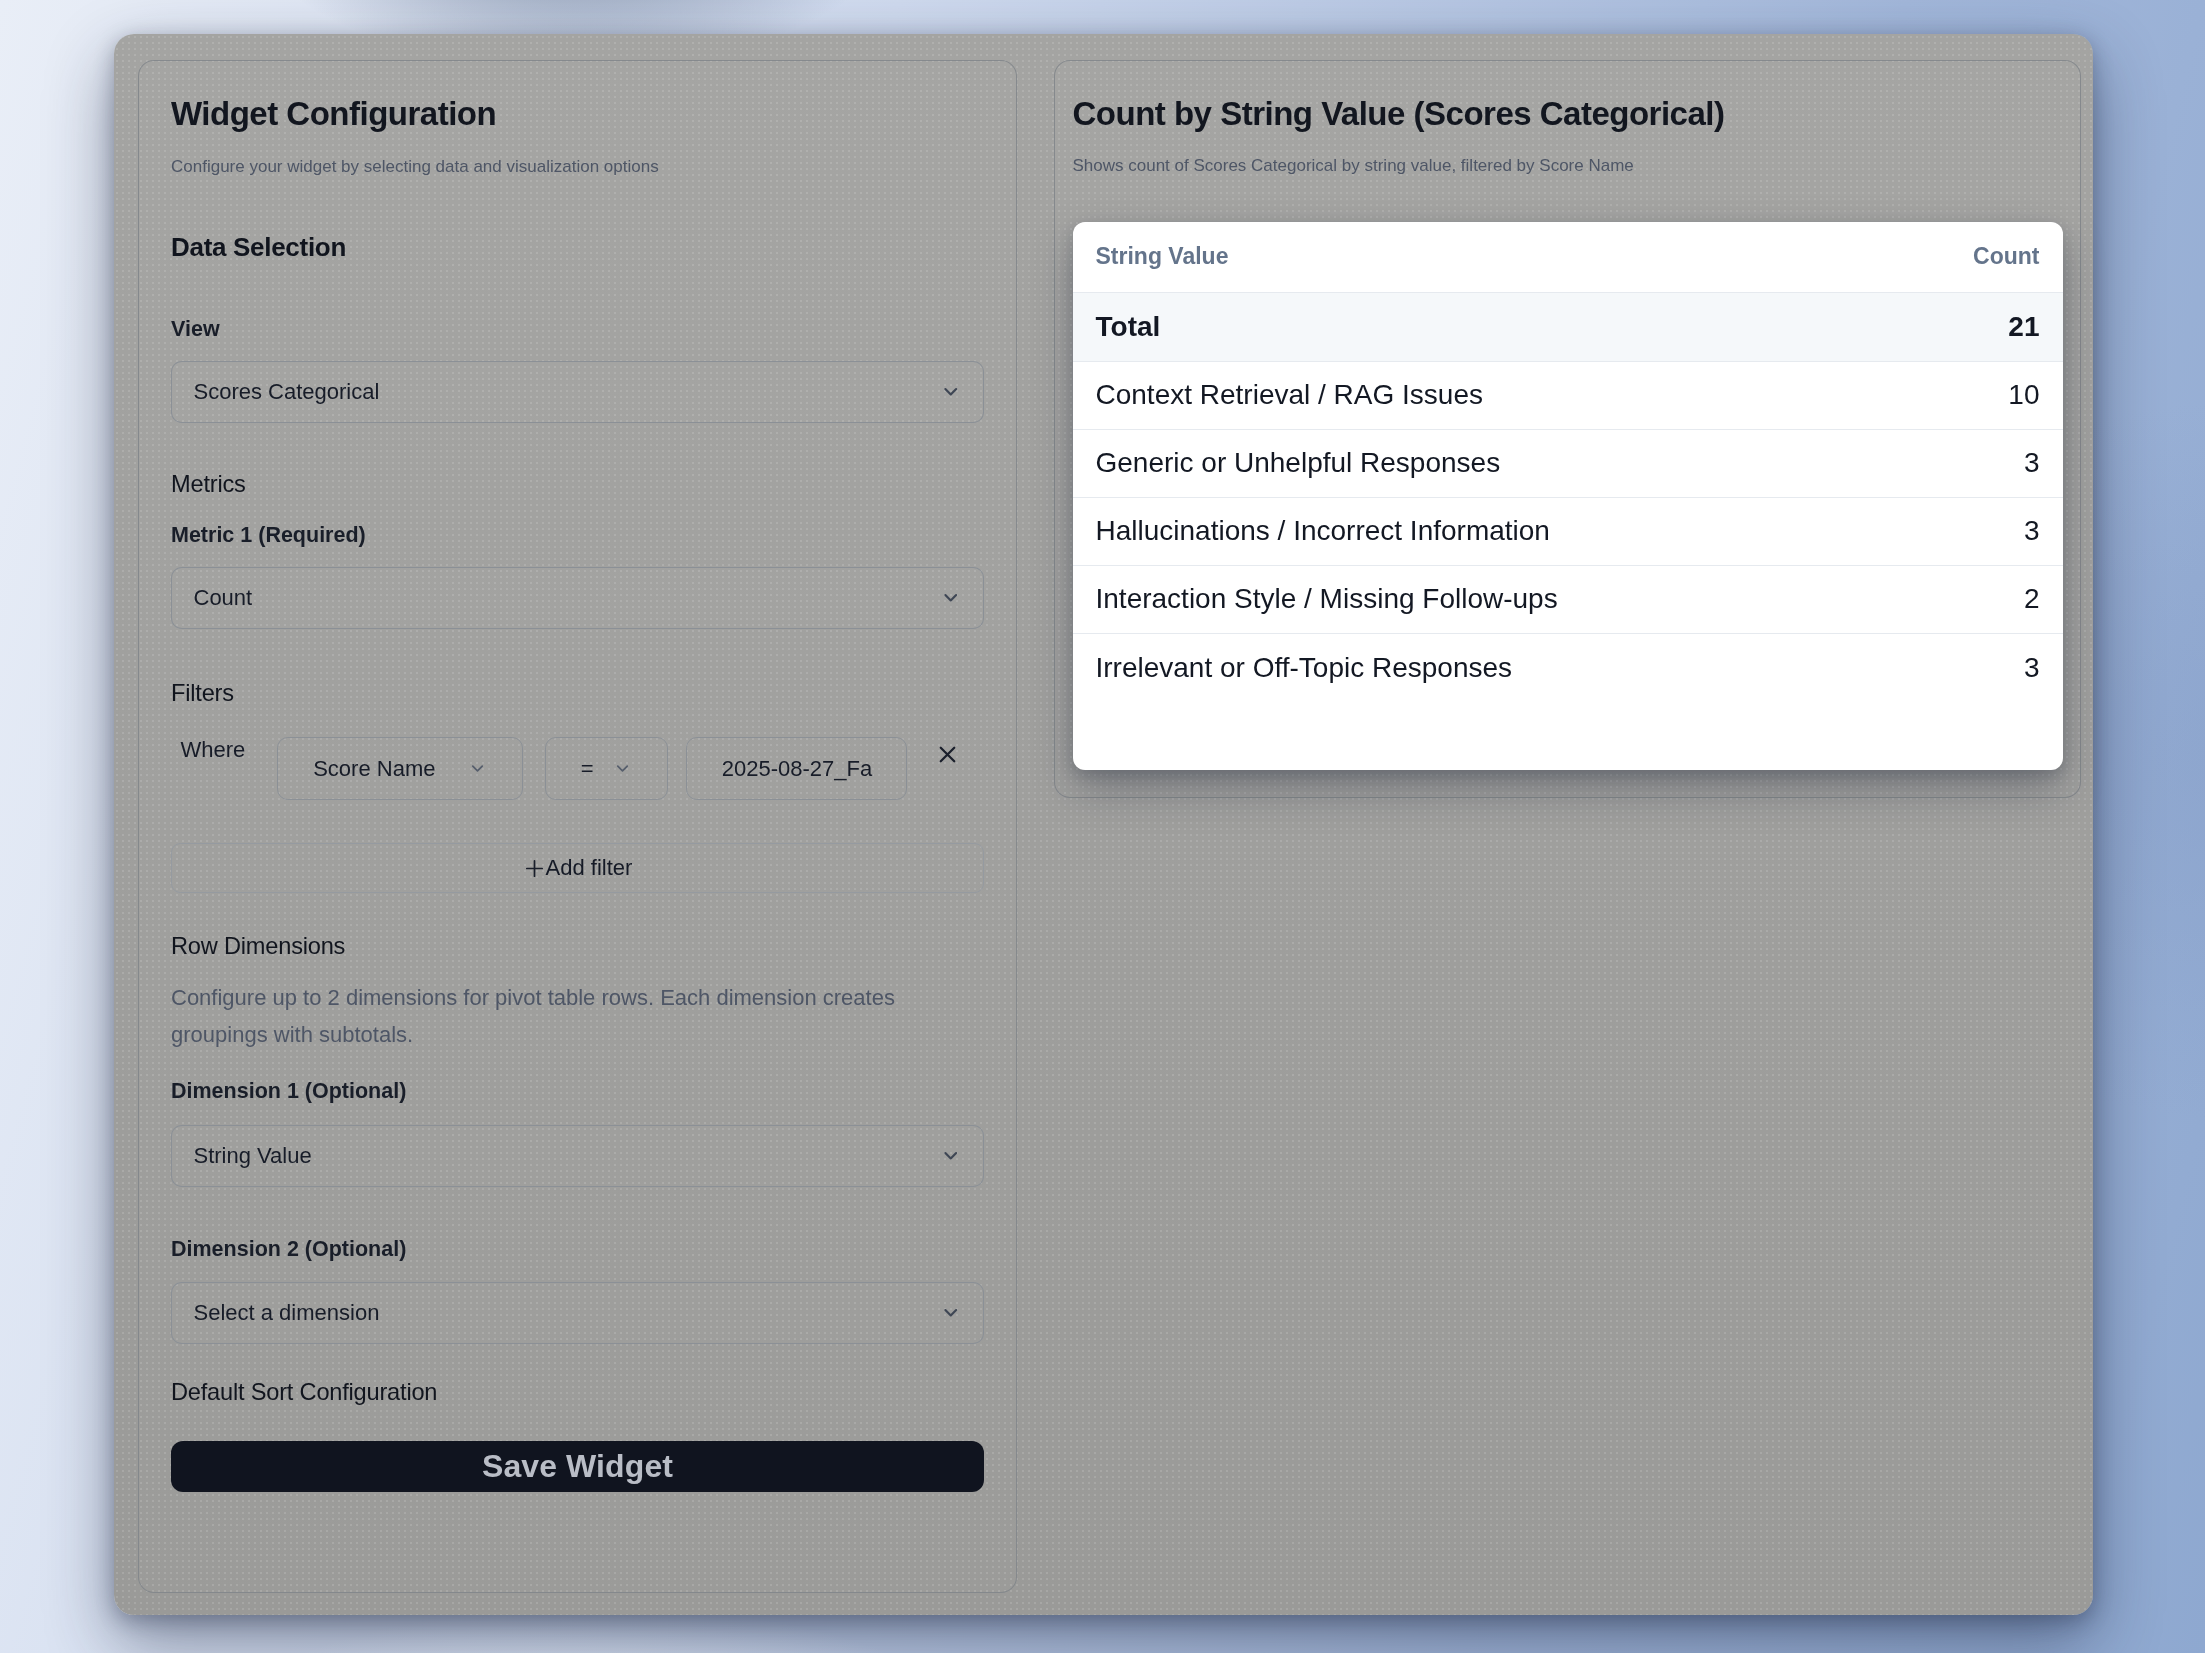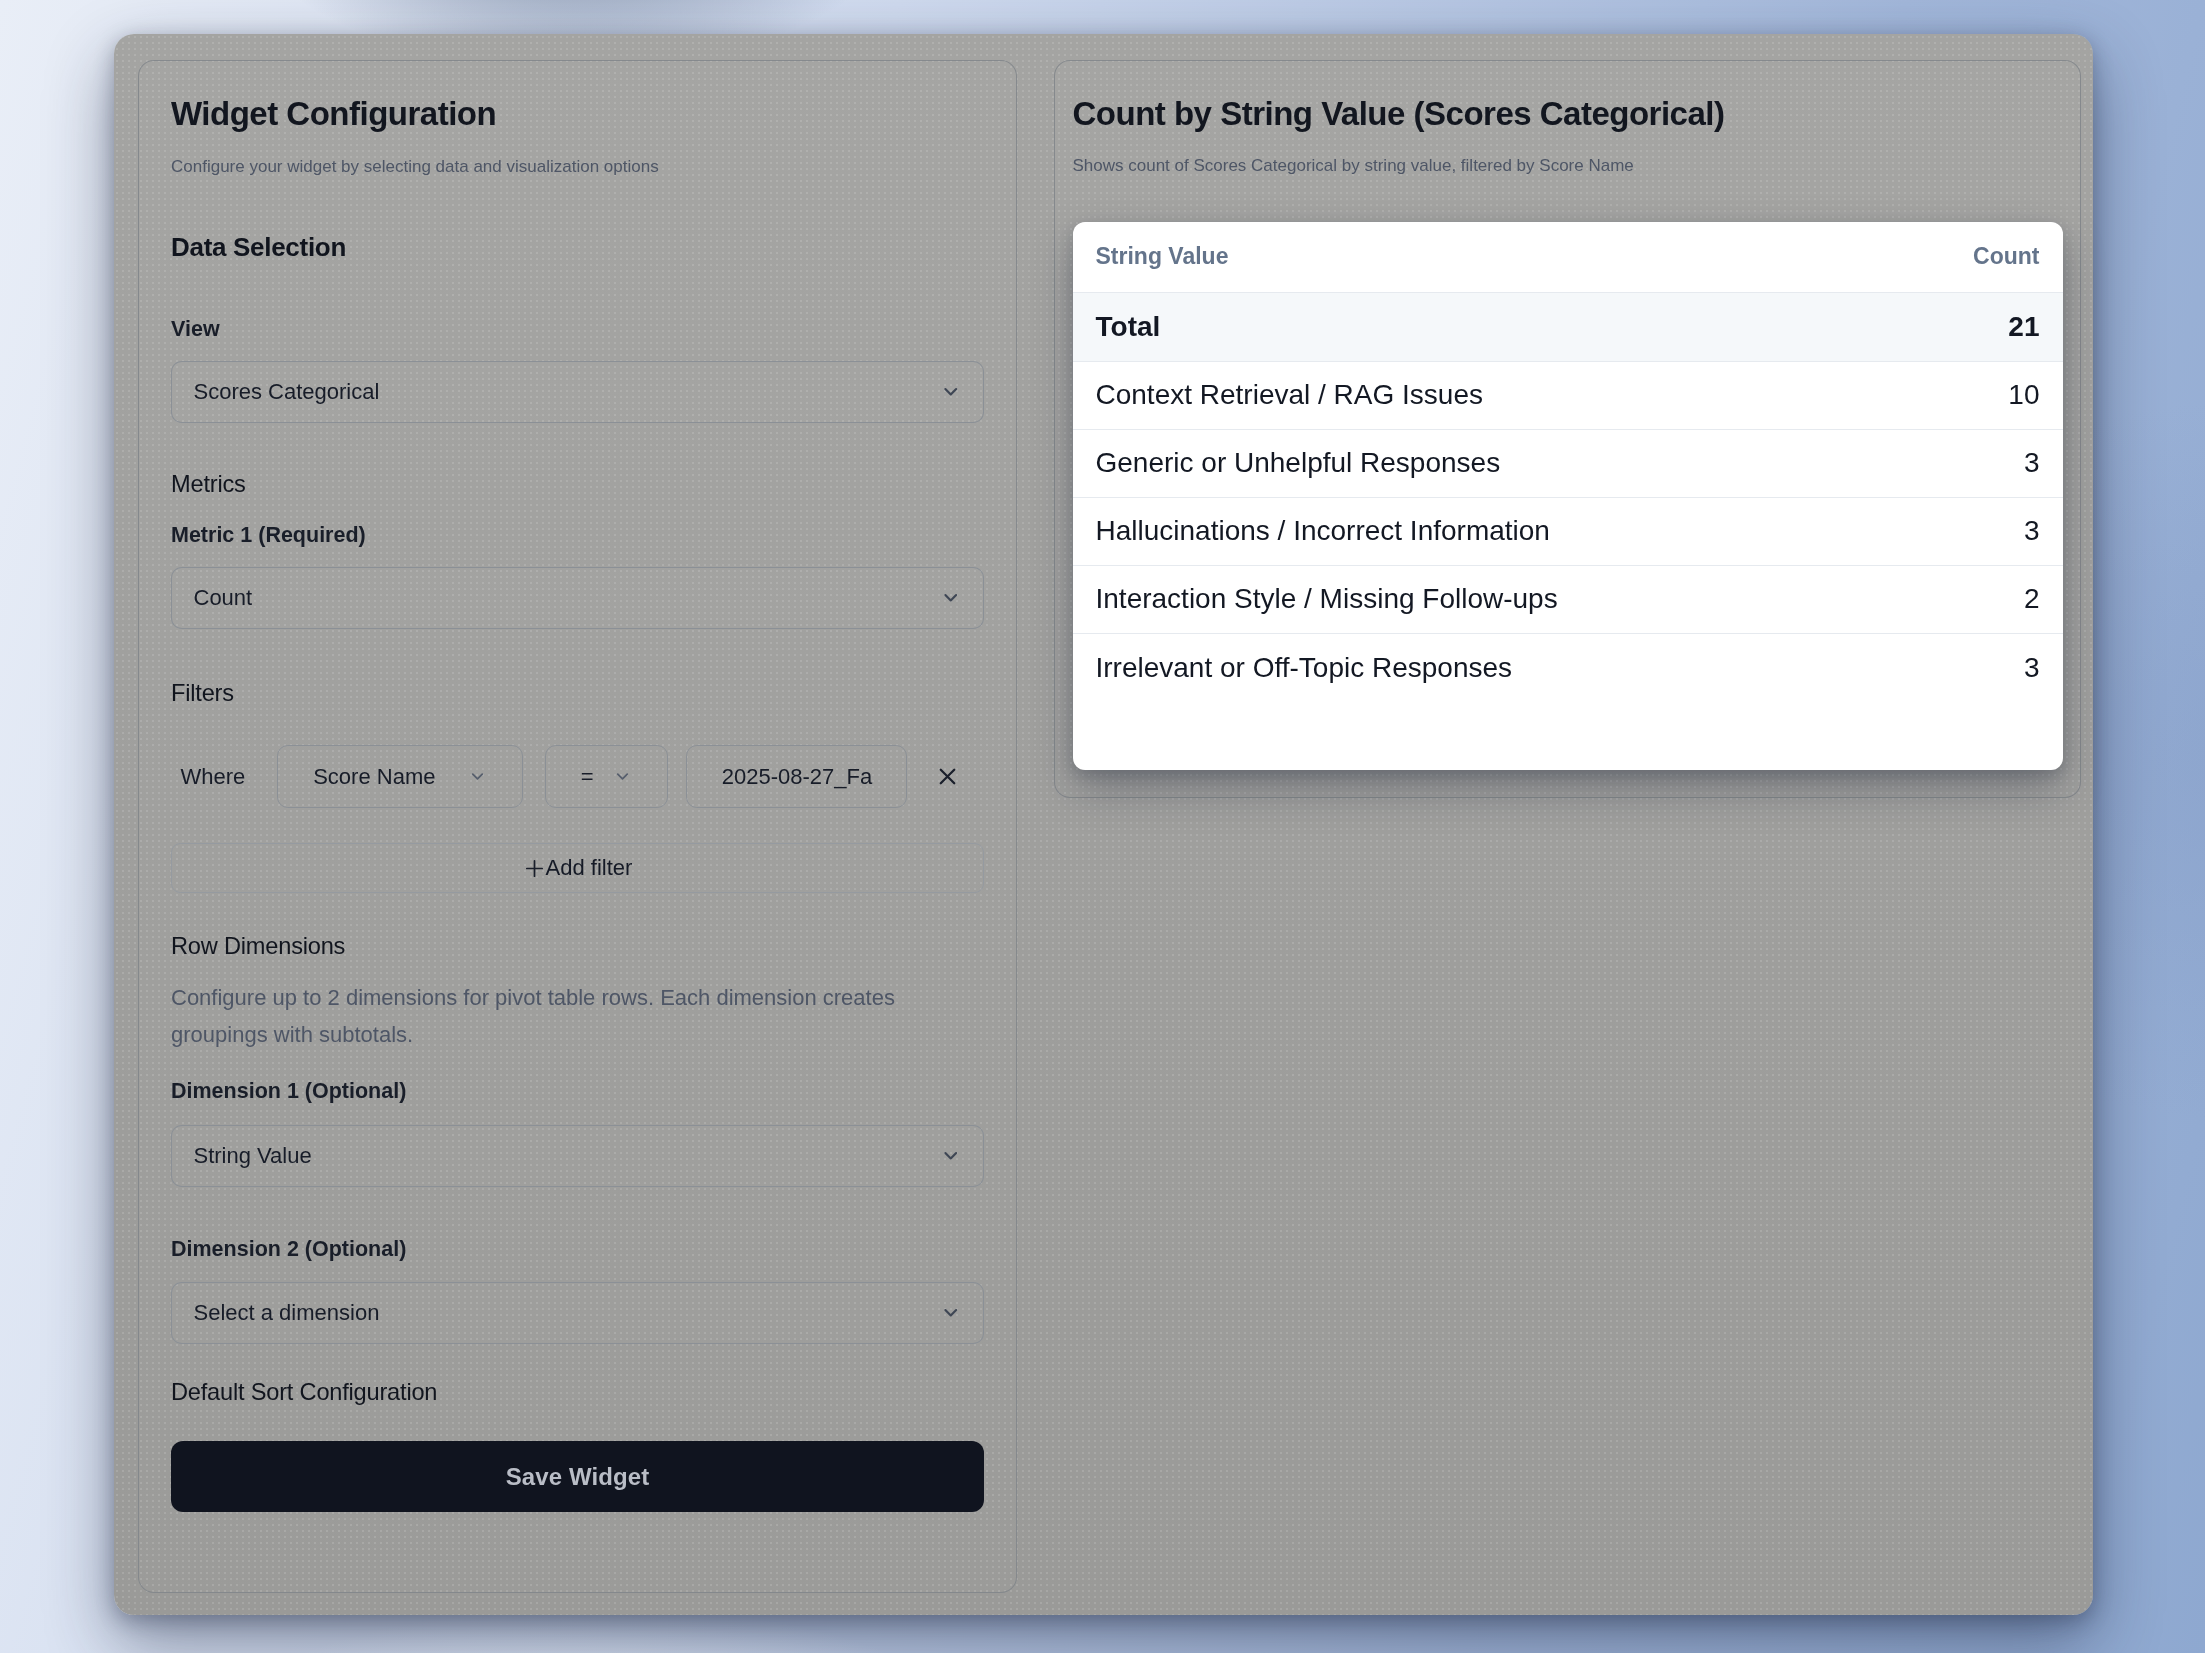--- a/index.html
+++ b/index.html
@@ -42,38 +42,38 @@
 
   
   .select{height:62px;border:1.3px solid rgba(138,143,150,.95);border-radius:10.8px;
     display:flex;align-items:center;justify-content:space-between;
     padding:0 21.5px;font-size:22px;color:#171c28;cursor:pointer;background:rgba(255,255,255,.015);}
   .select .chev{flex:none;display:flex;}
   .sel-view,.sel-metric{margin-top:20px;}
   .sel-dim{margin-top:21.5px;}
 
   
-  .filter-row{margin-top:30px;height:79px;display:flex;align-items:center;}
+  .filter-row{margin-top:30px;height:79px;display:flex;}
   .where{font-size:22px;color:#171c28;margin:0 32px 0 9.4px;}
   .pill{height:63px;border:1.3px solid rgba(138,143,150,.95);border-radius:10.8px;
     display:flex;align-items:center;font-size:22px;color:#171c28;cursor:pointer;padding:0 35px;}
   .pill-field{width:246px;justify-content:space-between;}
   .pill-op{width:123px;margin-left:21.5px;justify-content:space-between;}
   .pill-value{width:221px;margin-left:18px;white-space:nowrap;overflow:hidden;}
   .x-btn{margin-left:23px;width:35px;height:35px;display:flex;align-items:center;justify-content:center;
     cursor:pointer;background:none;border:none;padding:0;}
 
   .add-filter{margin-top:27px;width:100%;height:50px;border:1.3px solid rgba(148,153,160,.9);
     border-radius:9.4px;background:none;display:flex;align-items:center;justify-content:center;
     font-size:22px;color:#151a26;cursor:pointer;font-family:inherit;}
 
   .dim-desc{margin:19px 0 0;font-size:22px;line-height:37px;color:#4e5666;}
 
-  .save-btn{margin-top:35px;width:100%;height:71px;border:none;border-radius:12px;
-    background:#10141f;color:#b9bdc6;font-size:24px;font-weight:600;cursor:pointer;
+  .save-btn{margin-top:35px;width:100%;height:51px;border:none;border-radius:12px;
+    background:#10141f;color:#b9bdc6;font-size:32px;font-weight:600;cursor:pointer;
     display:flex;align-items:center;justify-content:center;font-family:inherit;letter-spacing:0.1px;}
 
   
   .table-card{margin-top:38px;background:#ffffff;border-radius:12px;height:548px;overflow:hidden;
     box-shadow:0 19px 43px rgba(15,23,42,.30), 0 5.4px 13.5px rgba(15,23,42,.16);}
   .thead{height:71px;display:flex;align-items:center;justify-content:space-between;
     padding:0 23px;border-bottom:1.3px solid #e6eaef;}
   .thead span{font-size:23px;font-weight:600;color:#64748b;}
   .trow{height:68px;display:flex;align-items:center;justify-content:space-between;
     padding:0 23px;border-bottom:1.3px solid #e6eaef;font-size:28px;color:#131823;}

